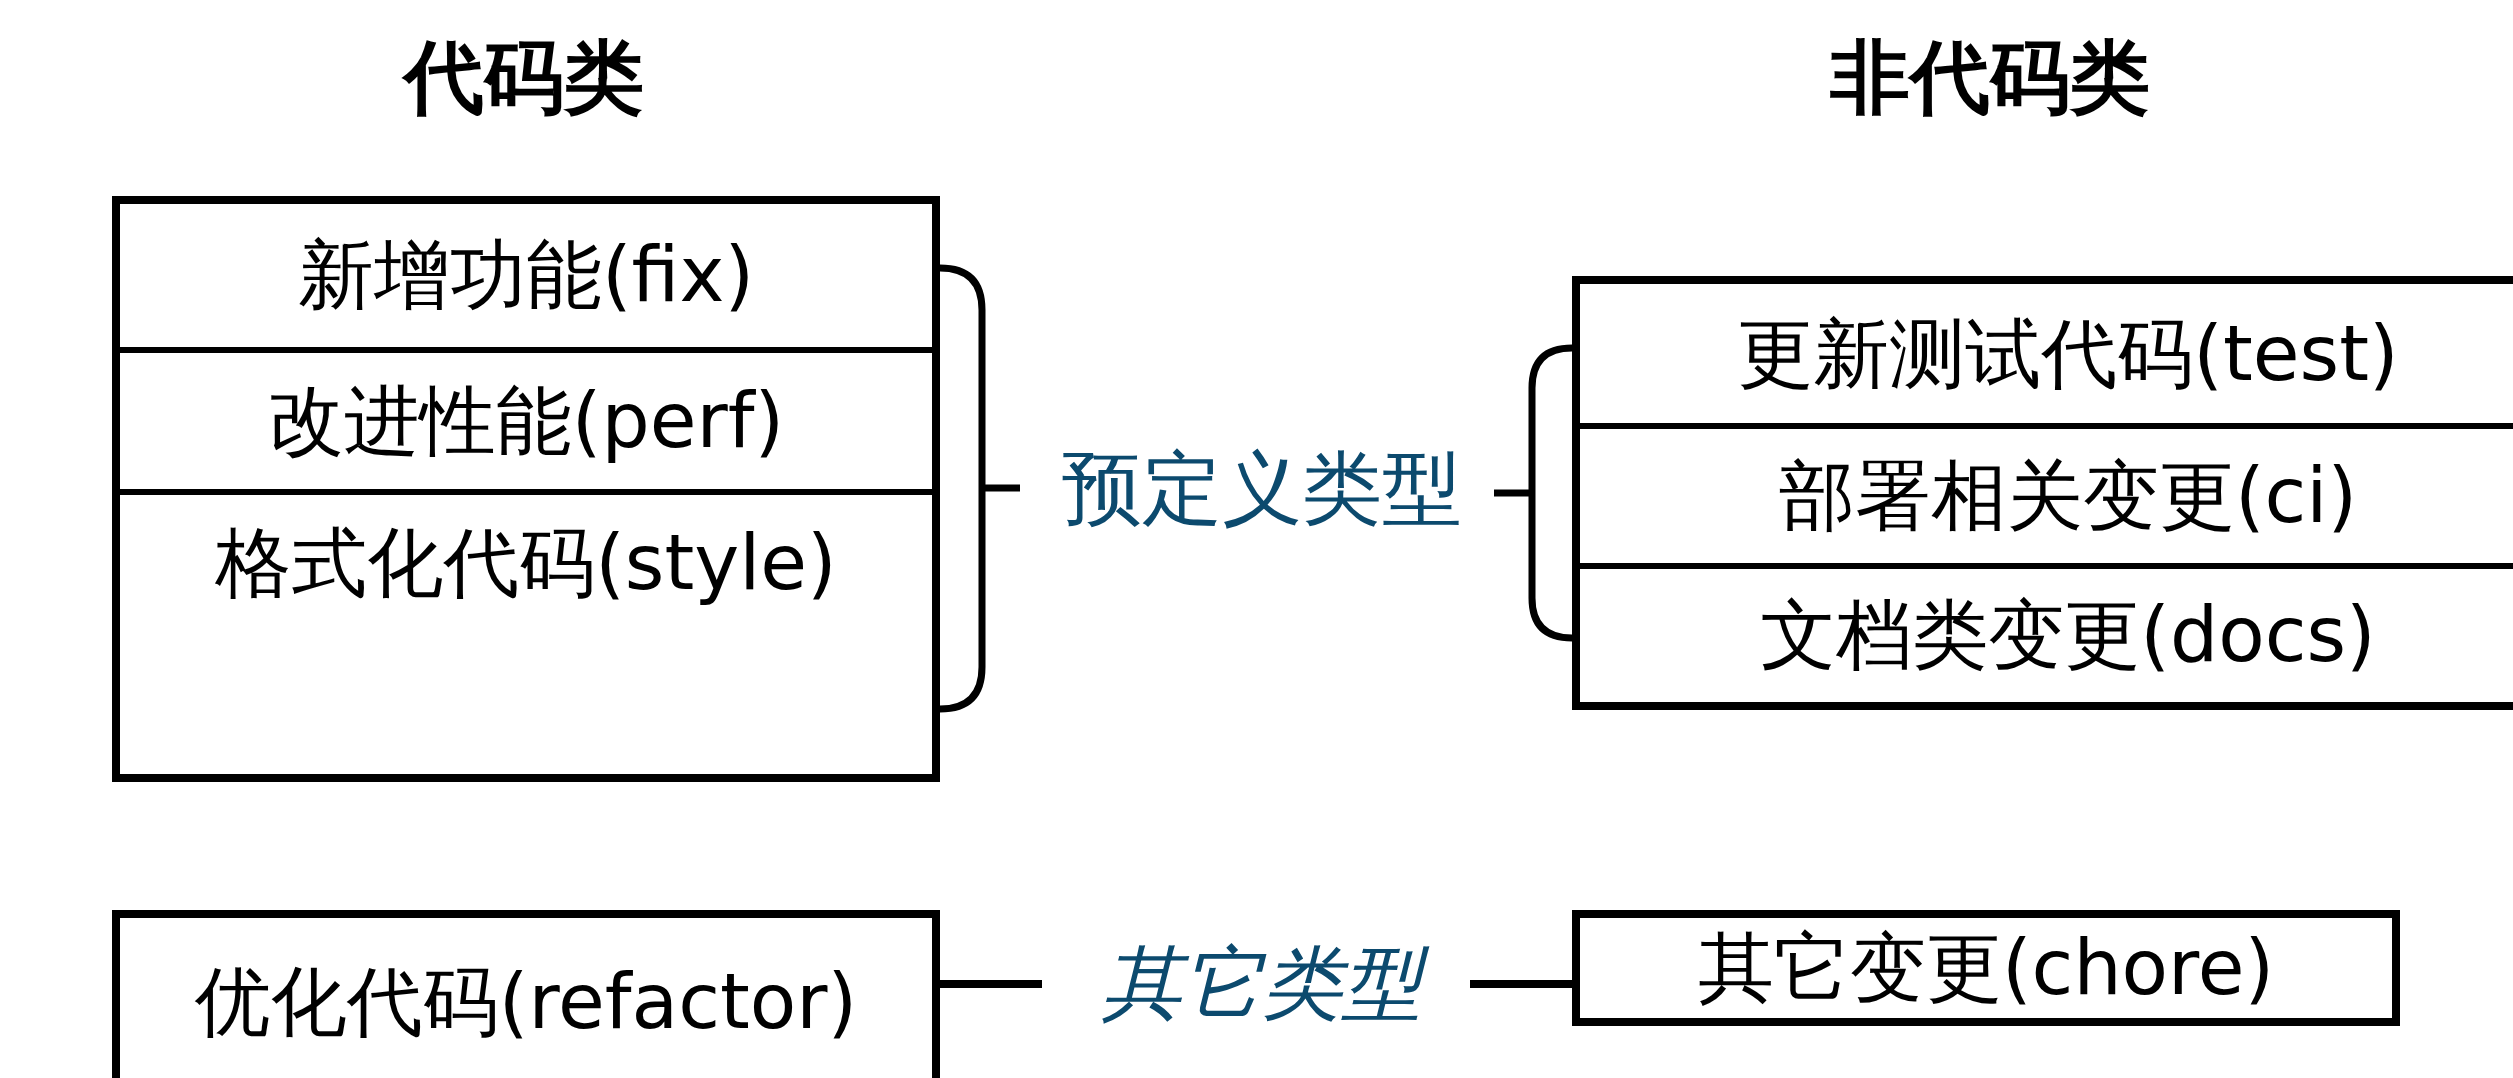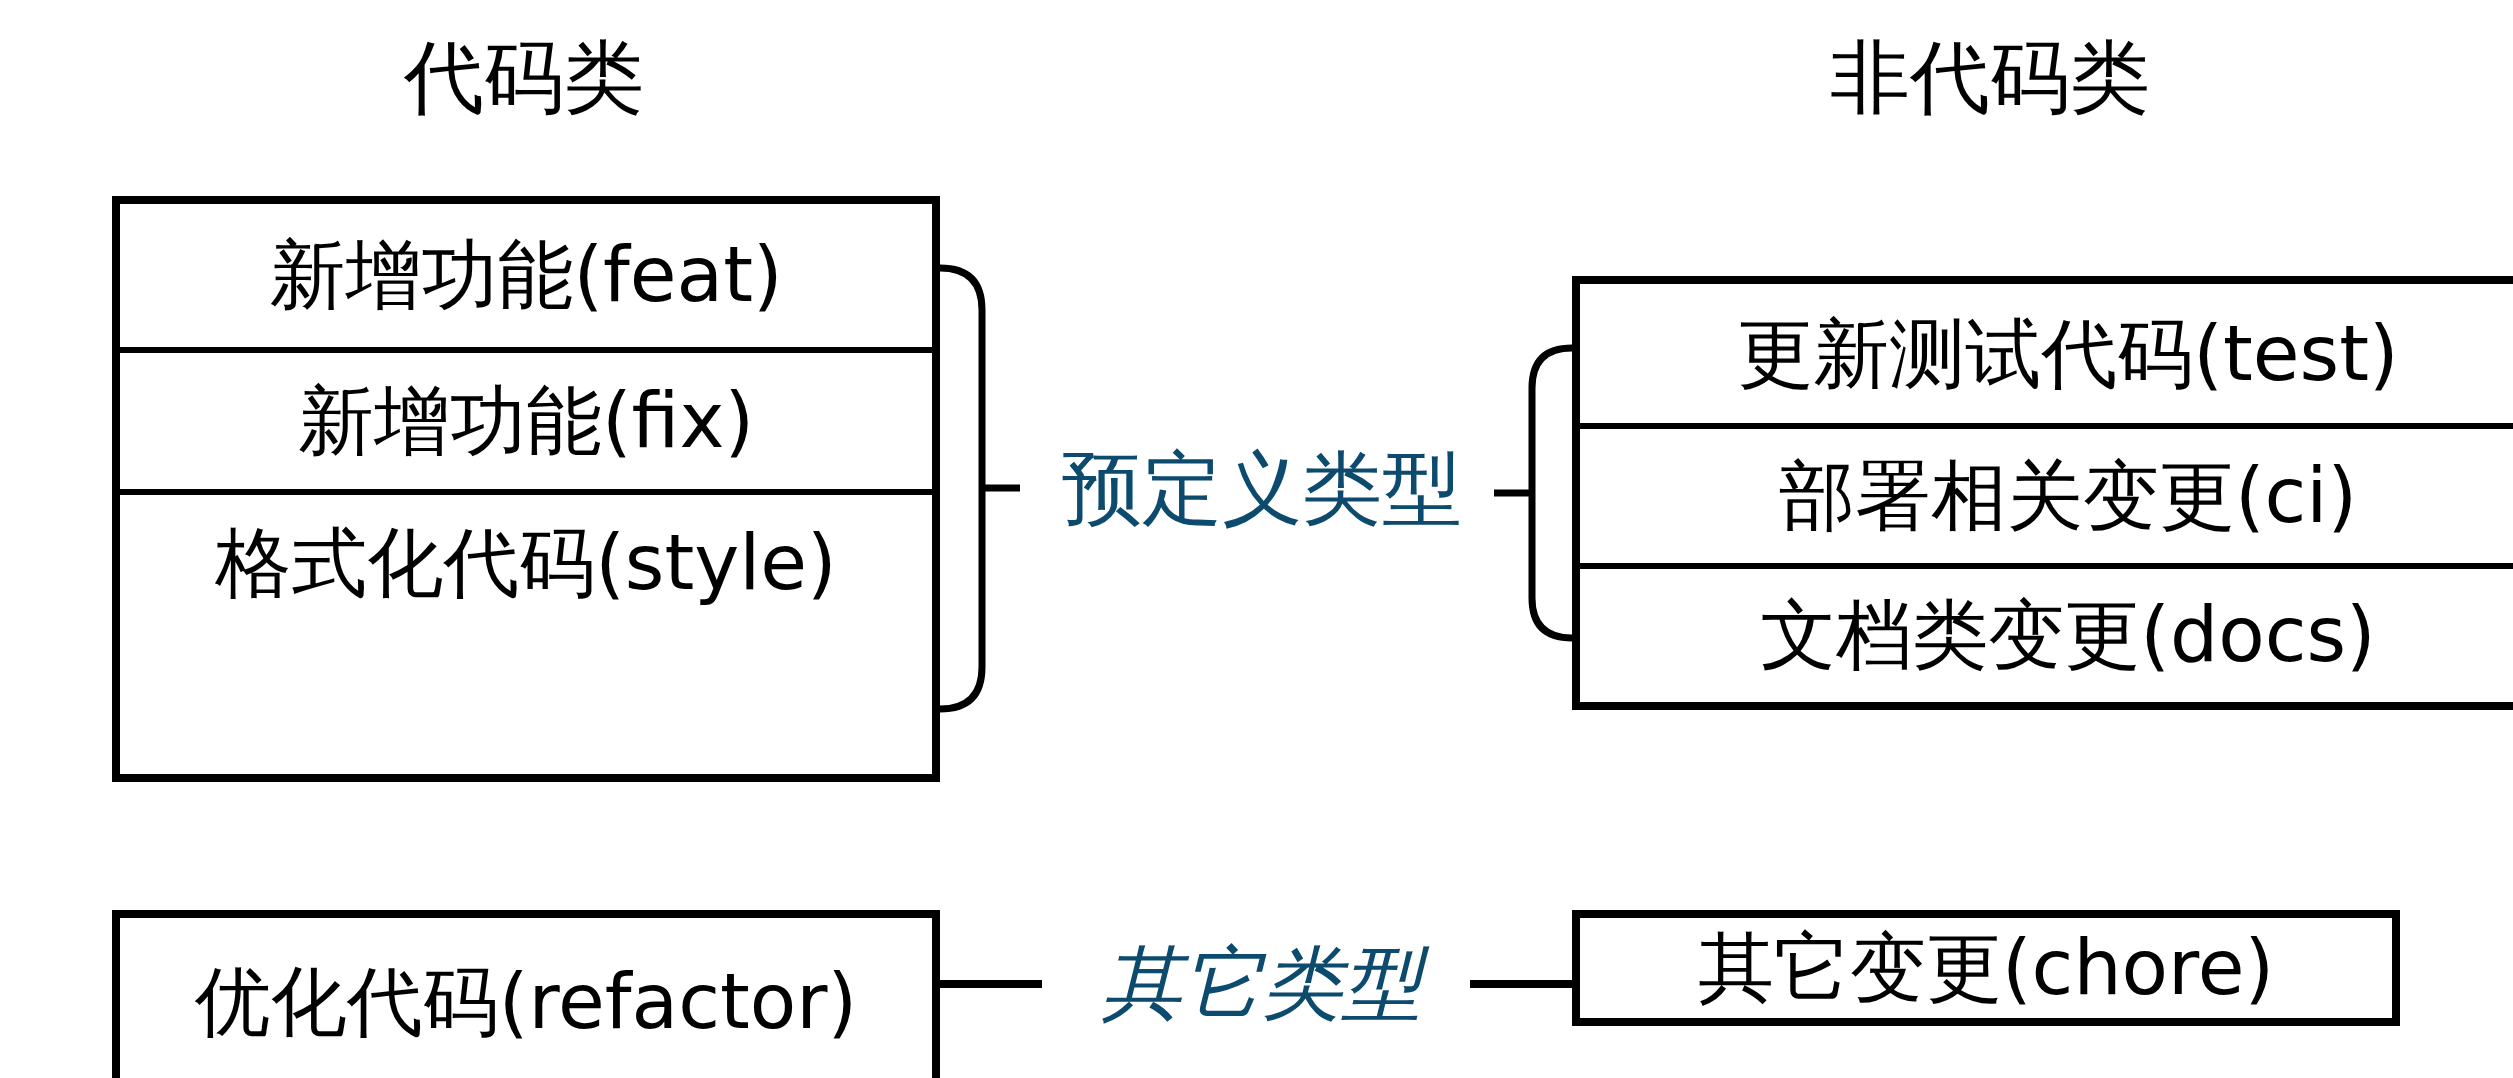--- a/index.html
+++ b/index.html
@@ -16,20 +16,21 @@
     color: #000000;
     overflow: hidden;
   }
   .col-header {
     position: absolute;
     transform: translate(-50%, -50%);
     font-size: 80px;
     line-height: 1;
     white-space: nowrap;
     color: #000;
+    font-weight: bold;
   }
   #header-left  { left: 524px;  top: 78px; }
   #header-right { left: 1990px; top: 78px; }
 
   .stack {
     position: absolute;
     box-sizing: border-box;
     border: 8px solid #000;
     background: #fff;
     display: grid;
@@ -90,22 +91,22 @@
 </style>
 </head>
 <body>
 
 <div class="canvas">
 
   <div class="col-header" id="header-left">代码类</div>
   <div class="col-header" id="header-right">非代码类</div>
 
   <div class="stack" id="left-stack">
-    <div class="cell">新增功能(feat)</div>
     <div class="cell">新增功能(fix)</div>
+    <div class="cell">改进性能(perf)</div>
     <div class="cell">格式化代码(style)</div>
   </div>
 
   <div class="stack" id="right-stack">
     <div class="cell">更新测试代码(test)</div>
     <div class="cell">部署相关变更(ci)</div>
     <div class="cell">文档类变更(docs)</div>
   </div>
 
   <div class="mid-label" id="label-predefined">预定义类型</div>

